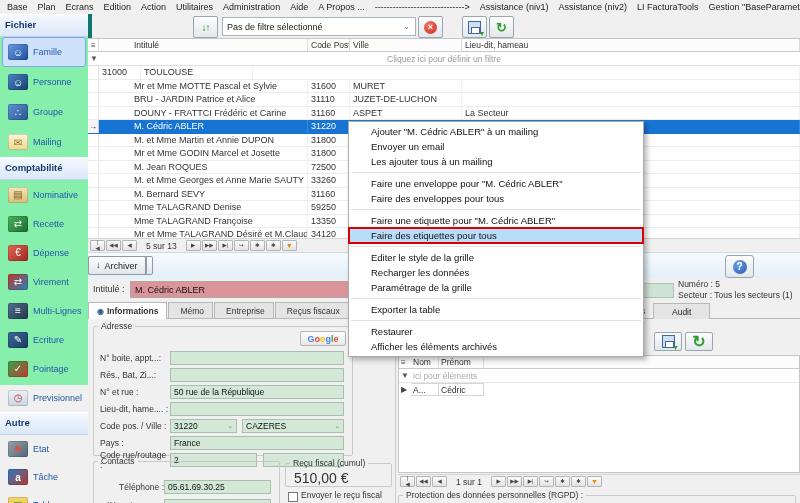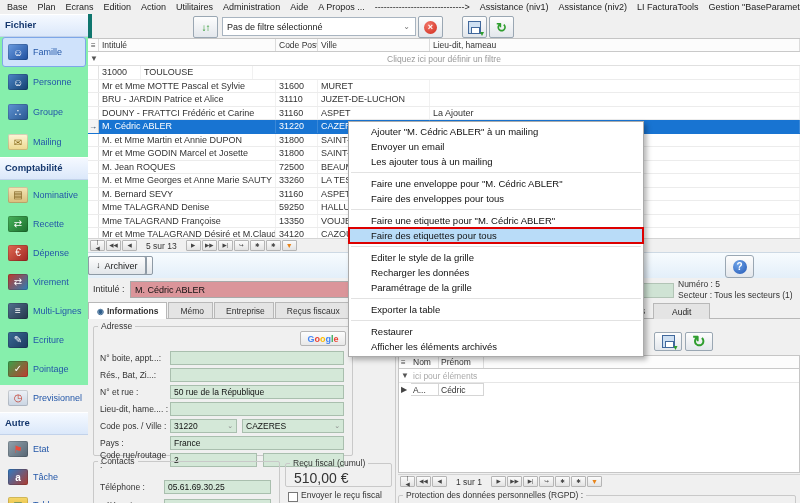--- a/index.html
+++ b/index.html
@@ -50,21 +50,21 @@
   [data-name="previsionnel-icon"]{background:linear-gradient(#eef2f7,#c9d4e2);color:#c0392b;}
   [data-name="etat-icon"]{background:linear-gradient(135deg,#93a3ad,#566573);color:#e74c3c;}
   [data-name="tache-icon"]{background:linear-gradient(135deg,#2d7bc4,#b03a2e);font-weight:bold;}
   [data-name="tableau-icon"]{background:linear-gradient(#f6d96b,#e0ae2f);color:#1d6e63;}
   
   .grid{position:absolute;left:88px;top:38px;width:712px;height:201px;background:#fff;border-top:1px solid #c5c5c5;}
   .g-head{height:12px;display:flex;font-size:8.5px;color:#333;background:#fcfcfc;border-bottom:1px solid #c9c9c9;align-items:center;}
   .g-head .gc{border-right:1px solid #dcdcdc;height:100%;display:flex;align-items:center;padding-left:3px;box-sizing:border-box;}
   .gc{overflow:hidden;white-space:nowrap;}
   .gut{width:11px;flex:none;padding-left:2px;box-sizing:border-box;color:#444;font-size:8px;}
-  .c1{width:177px;flex:none;}
+  .c1{width:177px;flex:none;margin-left:32px;}
   .c2{width:42px;flex:none;}
   .c3{width:112px;flex:none;}
   .c4{flex:1;}
   .g-filter{height:13px;border-bottom:1px solid #e0e0e0;position:relative;font-size:8.5px;color:#999;}
   .g-filter .hint{position:absolute;left:0;right:0;top:2px;text-align:center;}
   .funnel{position:absolute;left:2px;top:2px;color:#555;font-size:8px;}
   .g-row{height:13.5px;display:flex;align-items:center;font-size:9px;color:#333;border-bottom:1px solid #ececec;box-sizing:border-box;}
   .g-row .gc{padding-left:3px;border-right:1px solid #f1f1f1;height:100%;display:flex;align-items:center;box-sizing:border-box;}
   .g-row .gut{padding-left:1px;border-right:1px solid #e3e3e3;}
   .g-row.selected{background:#1874d2;color:#fff;border-bottom-color:#1874d2;}
@@ -310,21 +310,21 @@
           <span class="gc c2" data-name="cell-code-postal">31110</span>
           <span class="gc c3" data-name="cell-ville">JUZET-DE-LUCHON</span>
           <span class="gc c4" data-name="cell-lieu-dit"></span>
         </div>
 
         <div class="g-row" data-name="table-row">
           <span class="gc gut" data-name="row-indicator"></span>
           <span class="gc c1" data-name="cell-intitule">DOUNY - FRATTCI Frédéric et Carine</span>
           <span class="gc c2" data-name="cell-code-postal">31160</span>
           <span class="gc c3" data-name="cell-ville">ASPET</span>
-          <span class="gc c4" data-name="cell-lieu-dit">La Ajouter</span>
+          <span class="gc c4" data-name="cell-lieu-dit">La Secteur</span>
         </div>
 
         <div class="g-row selected" data-name="table-row">
           <span class="gc gut" data-name="row-indicator">→</span>
           <span class="gc c1" data-name="cell-intitule">M. Cédric ABLER</span>
           <span class="gc c2" data-name="cell-code-postal">31220</span>
           <span class="gc c3" data-name="cell-ville">CAZERES</span>
           <span class="gc c4" data-name="cell-lieu-dit"></span>
         </div>
 
@@ -526,21 +526,21 @@
       <div class="frow" style="top:122px;">
         <span class="flabel" data-name="coderue-label">Code rue/routage :</span>
         <div class="ginput" style="flex:0 0 82px;margin-right:6px;" data-name="coderue-field">2</div>
         <div class="ginput" data-name="routage-field"></div>
       </div>
     </fieldset>
 
     <fieldset class="fs-contacts" data-name="contacts-group">
       <legend data-name="contacts-legend">Contacts</legend>
       <div class="frow" style="top:14px;">
-        <span class="flabel" style="width:64px;" data-name="telephone-label">Téléphone :</span>
+        <span class="flabel" style="width:64px;text-align:right;" data-name="telephone-label">Téléphone :</span>
         <div class="ginput" data-name="telephone-field">05.61.69.30.25</div>
       </div>
       <div class="frow" style="top:33px;">
         <span class="flabel" style="width:64px;" data-name="telecopie-label">Télécopie :</span>
         <div class="ginput" data-name="telecopie-field"></div>
       </div>
     </fieldset>
 
     <fieldset class="fs-recu" data-name="recu-fiscal-group">
       <legend data-name="recu-fiscal-legend">Reçu fiscal (cumul)</legend>

